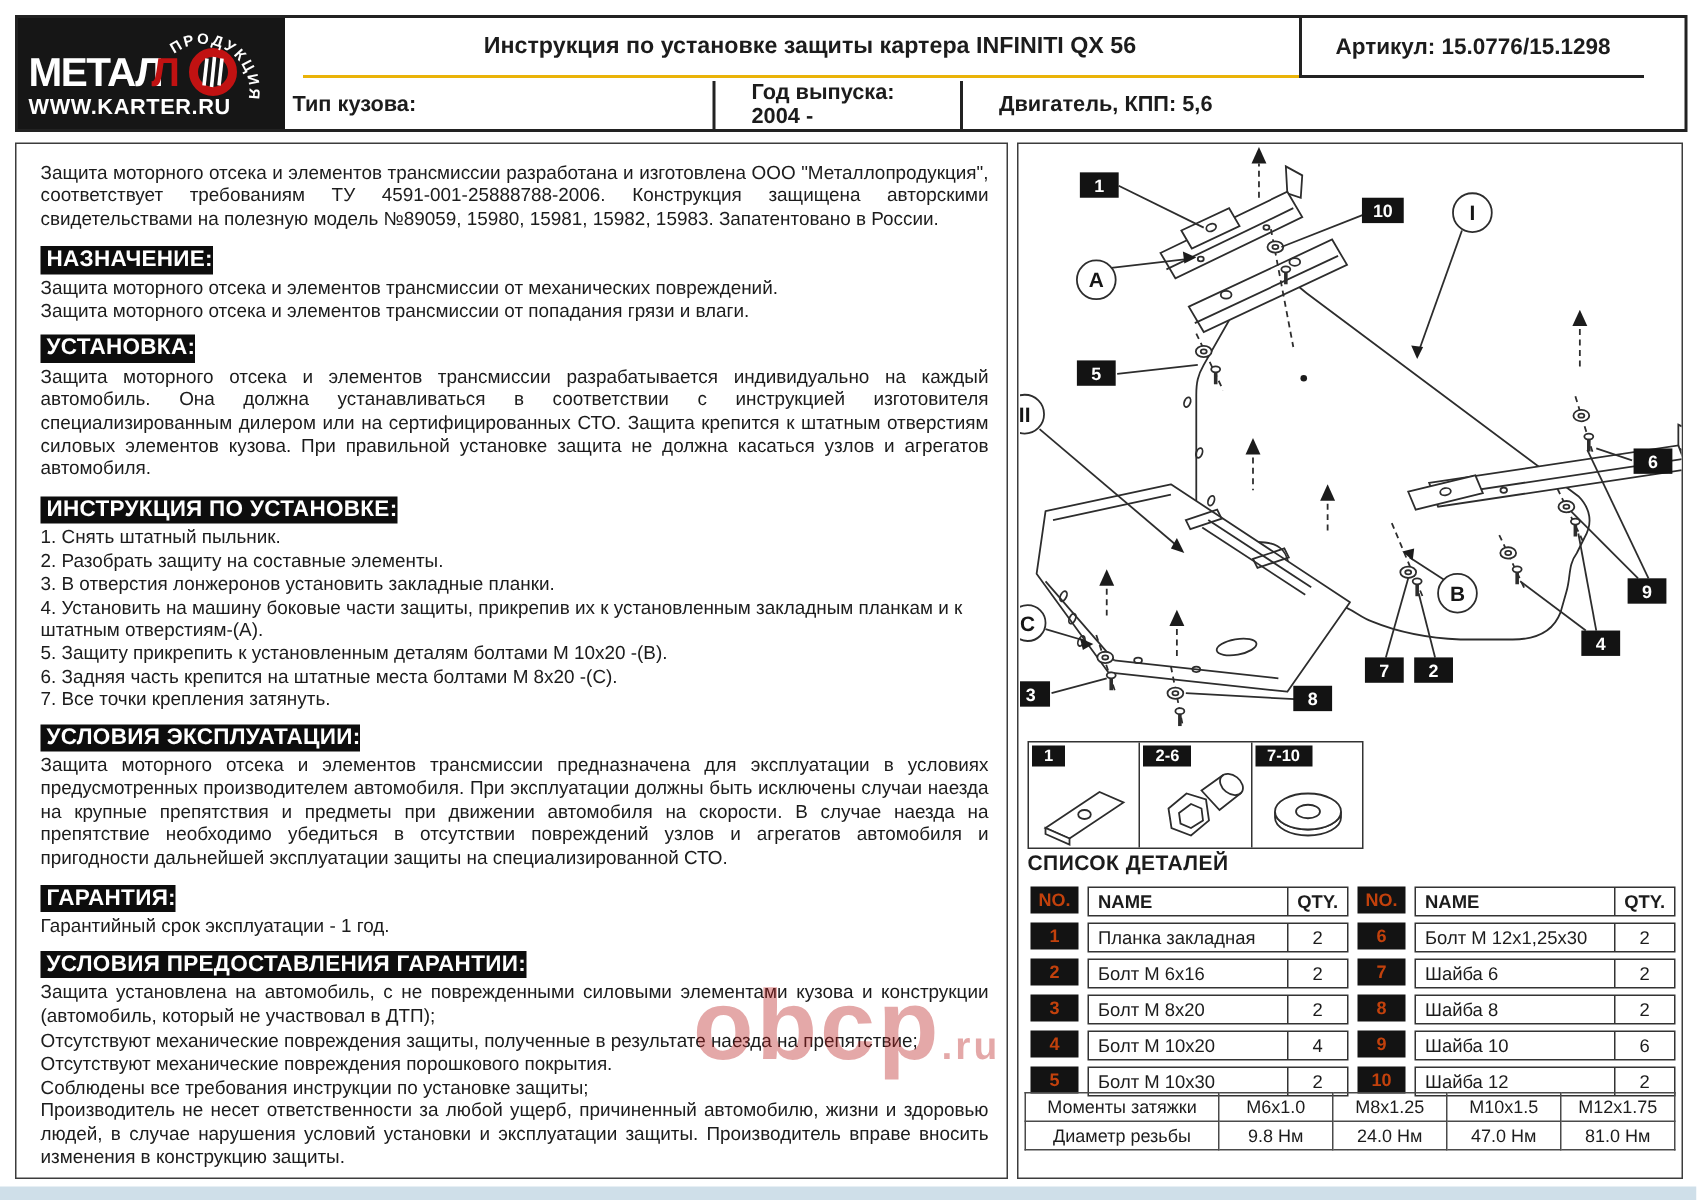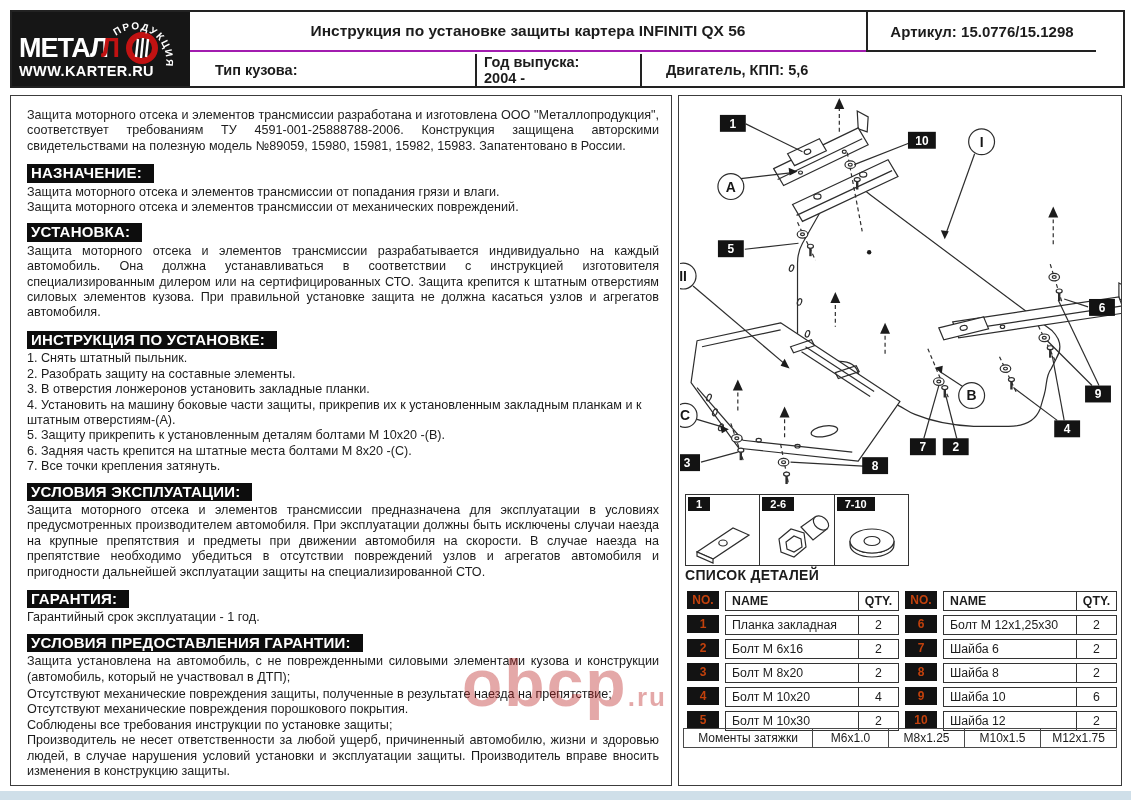--- a/index.html
+++ b/index.html
@@ -4,32 +4,32 @@
 <style>
   html,body{margin:0;padding:0;}
   body{width:1131px;height:800px;background:#ffffff;font-family:"Liberation Sans",sans-serif;color:#1c1c1c;position:relative;overflow:hidden;}
   .page{position:absolute;inset:0;}
   .scan-strip{position:absolute;left:0;top:791px;width:1131px;height:9px;background:#cfdfe9;}
 
   
   .hdr{position:absolute;left:10px;top:10px;width:1111px;height:74px;border:2px solid #222;box-sizing:content-box;background:#fff;}
   .logo{position:absolute;left:0;top:0;width:178px;height:74px;background:#161616;}
   .hcell{position:absolute;display:flex;align-items:center;font-weight:bold;box-sizing:border-box;}
-  .c-title{left:178px;top:0;width:676px;height:40px;border-bottom:2px solid #a21caf;justify-content:center;font-size:15.5px;}
+  .c-title{left:190px;top:0;width:676px;height:40px;border-bottom:2px solid #eab308;justify-content:center;font-size:15.5px;}
   .c-article{left:854px;top:0;width:230px;height:40px;border-left:2px solid #222;border-bottom:2px solid #222;justify-content:center;font-size:15px;}
-  .c-bodytype{left:178px;top:42px;width:307px;height:32px;padding-left:25px;font-size:14.5px;}
-  .c-year{left:463px;top:42px;width:139px;height:32px;border-left:2px solid #222;padding-left:7px;font-size:14.5px;}
+  .c-bodytype{left:178px;top:42px;width:307px;height:32px;padding-left:5px;font-size:14.5px;}
+  .c-year{left:463px;top:42px;width:139px;height:32px;border-left:2px solid #222;padding-left:24px;font-size:14.5px;}
   .c-engine{left:628px;top:42px;width:483px;height:32px;border-left:2px solid #222;padding-left:24px;font-size:14.5px;}
 
   
   .lbox{position:absolute;left:10px;top:95px;width:662px;height:691px;border:1.5px solid #3c3c3c;box-sizing:border-box;padding:12px 12px 0 16px;font-size:12.6px;line-height:15.4px;overflow:hidden;}
   .rbox{position:absolute;left:678px;top:95px;width:444px;height:691px;border:1.5px solid #3c3c3c;box-sizing:border-box;overflow:hidden;}
   .just{text-align:justify;margin:0 0 2px 0;}
   .ln{margin:0;}
-  .shead{display:inline-block;background:#0d0d0d;color:#fff;font-weight:bold;font-size:15px;padding:1px 12px 2px 4px;margin:8px 0 2px 0;letter-spacing:.2px;}
+  .shead{display:inline-block;background:#0d0d0d;color:#fff;font-weight:bold;font-size:15px;padding:1px 0 2px 4px;margin:8px 0 2px 0;letter-spacing:.2px;}
   .watermark{position:absolute;left:462px;top:645px;font-size:66px;font-weight:bold;color:#b91c1c;opacity:.38;letter-spacing:2px;pointer-events:none;white-space:nowrap;}
   .watermark .wsuf{font-size:26px;}
 
   
   .diagram{position:absolute;left:1px;top:0;}
   .diagram path,.diagram line,.diagram ellipse,.diagram circle,.diagram polygon{stroke:#2d2d2d;stroke-width:1.2;fill:none;}
   .diagram .fw{fill:#fff;}
   .diagram .dash{stroke-dasharray:4 3;}
   .diagram .tri{fill:#1c1c1c;stroke:none;}
   .diagram .cob{fill:#131313;stroke:none;}
@@ -90,22 +90,22 @@
     <div class="hcell c-article">Артикул: 15.0776/15.1298</div>
     <div class="hcell c-bodytype">Тип кузова:</div>
     <div class="hcell c-year">Год выпуска: 2004 -</div>
     <div class="hcell c-engine">Двигатель, КПП: 5,6</div>
   </div>
 
   <div class="lbox">
     <p class="just">Защита моторного отсека и элементов трансмиссии разработана и изготовлена ООО "Металлопродукция", соответствует требованиям ТУ 4591-001-25888788-2006. Конструкция защищена авторскими свидетельствами на полезную модель №89059, 15980, 15981, 15982, 15983. Запатентовано в России.</p>
 
     <div><span class="shead">НАЗНАЧЕНИЕ:</span></div>
+    <div class="ln">Защита моторного отсека и элементов трансмиссии от механических повреждений.</div>
     <div class="ln">Защита моторного отсека и элементов трансмиссии от попадания грязи и влаги.</div>
-    <div class="ln">Защита моторного отсека и элементов трансмиссии от механических повреждений.</div>
 
     <div><span class="shead">УСТАНОВКА:</span></div>
     <p class="just">Защита моторного отсека и элементов трансмиссии разрабатывается индивидуально на каждый автомобиль. Она должна устанавливаться в соответствии с инструкцией изготовителя специализированным дилером или на сертифицированных СТО. Защита крепится к штатным отверстиям силовых элементов кузова. При правильной установке защита не должна касаться узлов и агрегатов автомобиля.</p>
 
     <div><span class="shead">ИНСТРУКЦИЯ ПО УСТАНОВКЕ:</span></div>
     <div class="ln">1. Снять штатный пыльник.</div>
     <div class="ln">2. Разобрать защиту на составные элементы.</div>
     <div class="ln">3. В отверстия лонжеронов установить закладные планки.</div>
     <div class="ln">4. Установить на машину боковые части защиты, прикрепив их к установленным закладным планкам и к штатным отверстиям-(А).</div>
     <div class="ln">5. Защиту прикрепить к установленным деталям болтами М 10х20 -(В).</div>
@@ -457,18 +457,25 @@
 
     <table class="torque">
       <tbody>
         <tr>
           <td class="tlabel">Моменты затяжки</td>
           <td>М6х1.0</td>
           <td>М8х1.25</td>
           <td>М10х1.5</td>
           <td>М12х1.75</td>
         </tr>
+        <tr>
+          <td class="tlabel">Диаметр резьбы</td>
+          <td>9.8 Нм</td>
+          <td>24.0 Нм</td>
+          <td>47.0 Нм</td>
+          <td>81.0 Нм</td>
+        </tr>
       </tbody>
     </table>
   </div>
 
   <div class="scan-strip"></div>
 </div>
 
 </body></html>

